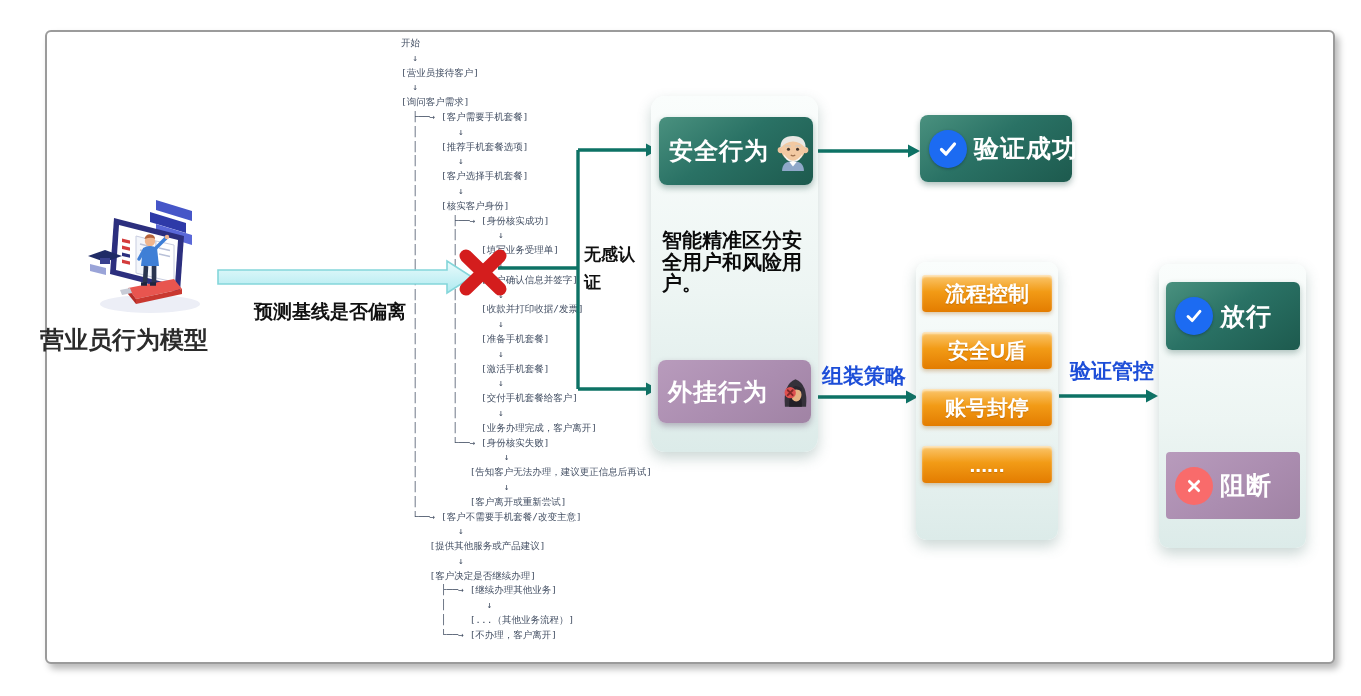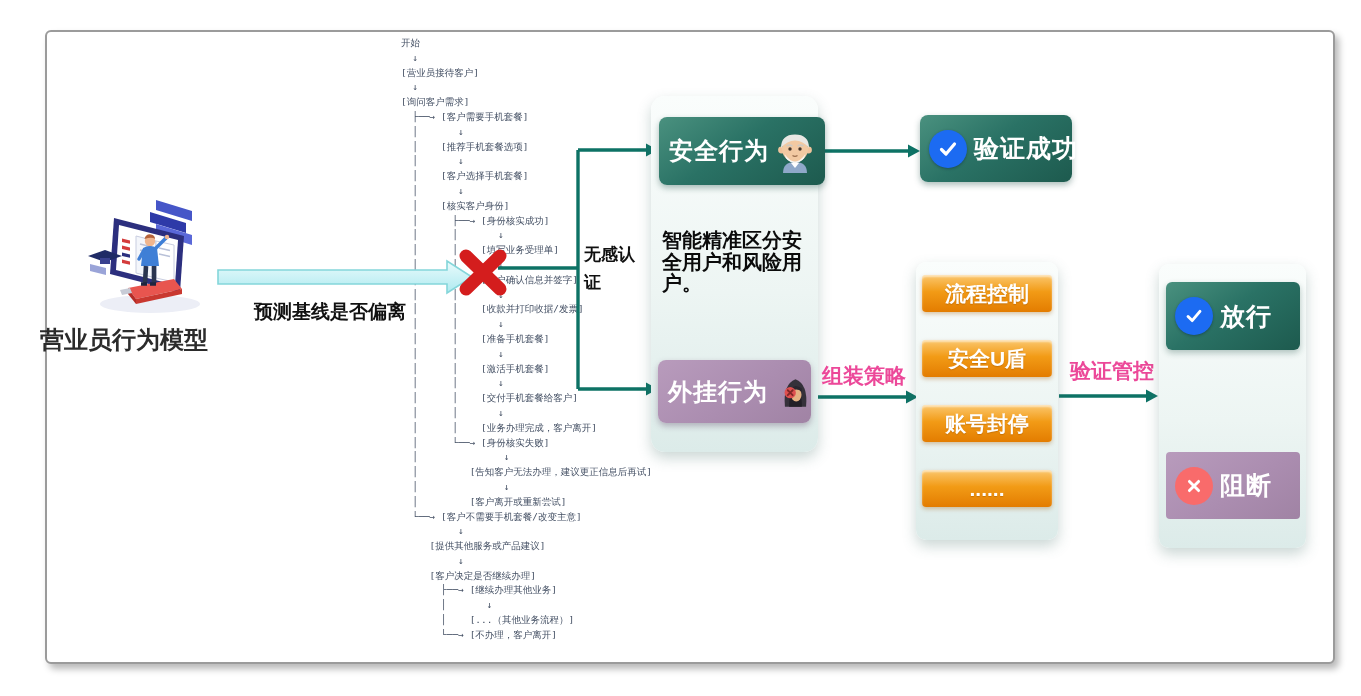--- a/index.html
+++ b/index.html
@@ -23,39 +23,39 @@
     font-size:9.5px;line-height:14.8px;color:#434f63;white-space:pre;
   }
   .branch-label{left:584px;top:241px;width:54px;font-size:17px;font-weight:700;color:#101010;line-height:28px;}
   
   .panel{
     background:linear-gradient(180deg,#fafdfc 0%,#edf5f3 55%,#dcebe9 100%);
     box-shadow:0 6px 14px rgba(70,110,105,0.28);
   }
   .safe-panel{left:651px;top:96px;width:167px;height:356px;border-radius:14px;}
   .strategy-panel{left:916px;top:262px;width:142px;height:278px;border-radius:10px;
-    display:flex;flex-direction:column;gap:28px;padding-top:13px;box-sizing:border-box;}
+    display:flex;flex-direction:column;gap:20px;padding-top:13px;box-sizing:border-box;}
   .outcome-panel{left:1159px;top:264px;width:147px;height:284px;border-radius:10px;}
   
   .node{display:flex;align-items:center;color:#fff;box-sizing:border-box;}
   .teal-grad{background:linear-gradient(145deg,#4a917f 0%,#2a7265 45%,#1d5a4e 100%);}
   .mauve{background:linear-gradient(145deg,#b89bbc 0%,#ab8db0 55%,#a083a4 100%);}
-  .safe-box{left:659px;top:117px;width:166px;height:68px;border-radius:8px;padding-left:10px;gap:4px;box-shadow:0 3px 6px rgba(20,70,60,0.35);}
+  .safe-box{left:659px;top:117px;width:154px;height:68px;border-radius:8px;padding-left:10px;gap:4px;box-shadow:0 3px 6px rgba(20,70,60,0.35);}
   .risk-box{left:658px;top:360px;width:153px;height:63px;border-radius:8px;padding-left:10px;gap:12px;box-shadow:0 3px 6px rgba(90,60,95,0.35);}
   .node-label{font-size:24px;font-weight:700;white-space:nowrap;letter-spacing:1px;}
   .desc{left:662px;top:230px;width:142px;font-size:20px;font-weight:700;color:#0b0b0b;line-height:21.5px;}
   .verify-box{left:920px;top:115px;width:152px;height:67px;border-radius:8px;box-shadow:0 3px 6px rgba(20,70,60,0.35);}
   .allow-box{left:1166px;top:282px;width:134px;height:68px;border-radius:6px;box-shadow:0 3px 6px rgba(20,70,60,0.3);}
   .block-box{left:1166px;top:452px;width:134px;height:67px;border-radius:4px;}
   .badge{width:38px;height:38px;border-radius:50%;display:flex;align-items:center;justify-content:center;flex:0 0 auto;margin-left:9px;margin-right:7px;}
   .badge.blue{background:#1c6bf2;box-shadow:0 1px 3px rgba(0,0,40,0.3);}
   .badge.red{background:#f96b6b;}
   .outcome-label{font-size:25px;font-weight:700;white-space:nowrap;letter-spacing:1px;}
   
-  .edge-label{font-size:21px;font-weight:700;color:#ec4899;text-align:center;white-space:nowrap;}
+  .edge-label{font-size:21px;font-weight:700;color:#1d4ed8;text-align:center;white-space:nowrap;}
   .assemble-label{left:810px;top:362px;width:108px;}
   .control-label{left:1060px;top:357px;width:104px;}
   
   .strategy-item{
     width:130px;height:37px;margin:0 auto;border-radius:4px;flex:0 0 auto;
     background:linear-gradient(180deg,#fbc76e 0%,#f29b16 45%,#e37c00 100%);
     box-shadow:inset 0 2px 2px rgba(255,255,255,0.55),0 2px 4px rgba(160,90,0,0.35);
     color:#fff;font-size:21px;font-weight:700;
     display:flex;align-items:center;justify-content:center;white-space:nowrap;
     text-shadow:0 1px 1px rgba(150,80,0,0.4);

